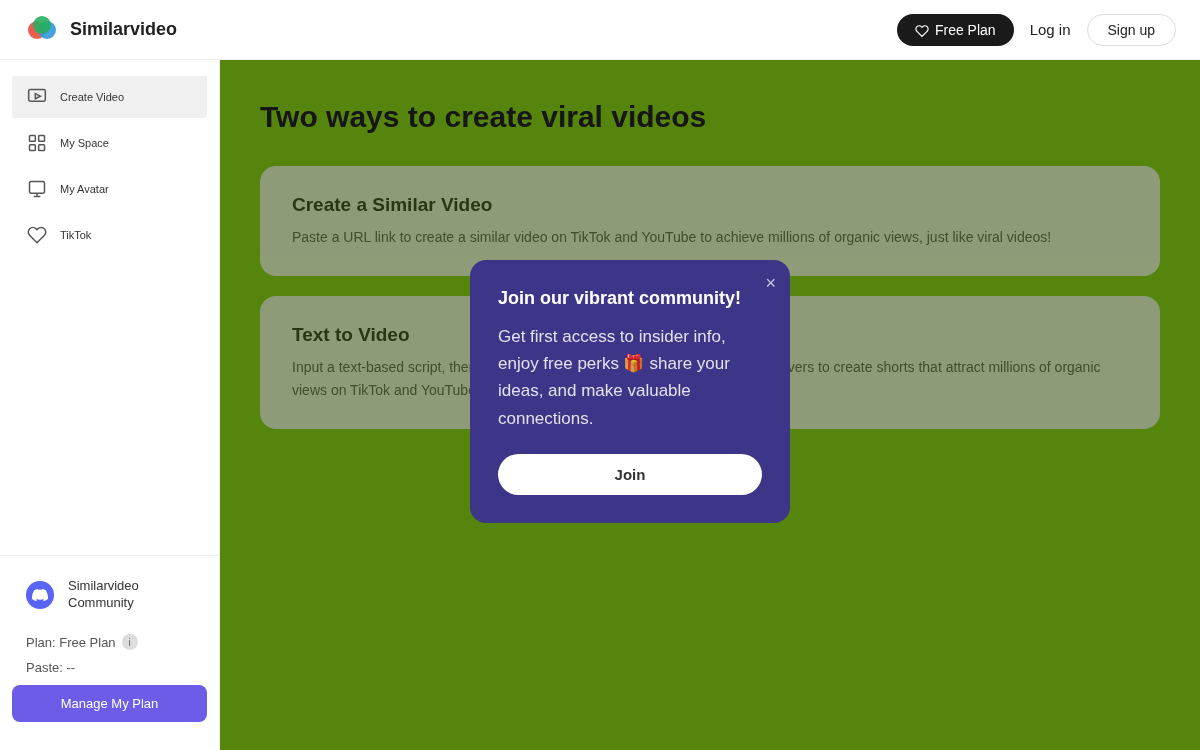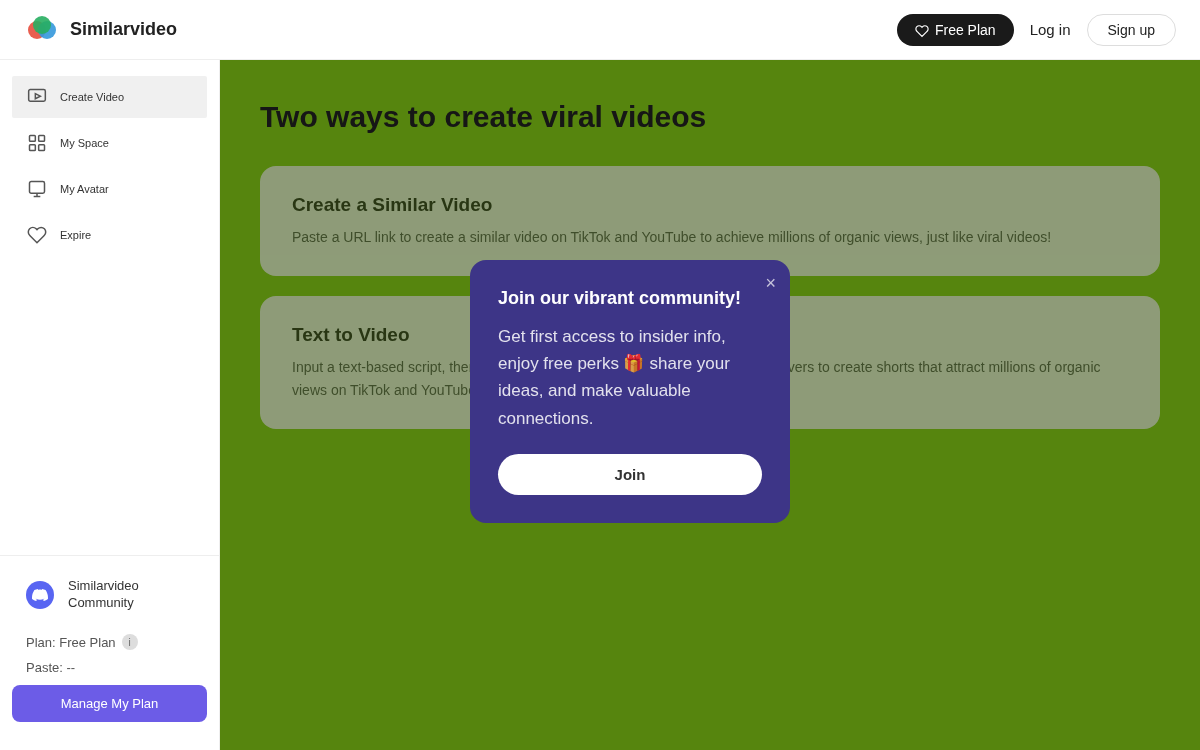--- a/index.html
+++ b/index.html
@@ -349,21 +349,21 @@
         </div>
         <span>My Avatar</span>
       </div>
 
       <div class="sidebar-item">
         <div class="sidebar-icon">
           <svg viewBox="0 0 24 24">
               <path d="M20.84 4.61a5.5 5.5 0 0 0-7.78 0L12 5.67l-1.06-1.06a5.5 5.5 0 0 0-7.78 7.78l1.06 1.06L12 21.23l7.78-7.78 1.06-1.06a5.5 5.5 0 0 0 0-7.78z"></path>
             </svg>
         </div>
-        <span>Expire</span>
+        <span>TikTok</span>
       </div>
 
     </div>
 
     <div class="sidebar-bottom">
       <div class="community-item">
         <div class="discord-icon">
           <svg width="16" height="16" viewBox="0 0 24 24" fill="white">
             <path d="M20.317 4.37a19.791 19.791 0 0 0-4.885-1.515.074.074 0 0 0-.079.037c-.21.375-.444.864-.608 1.25a18.27 18.27 0 0 0-5.487 0 12.64 12.64 0 0 0-.617-1.25.077.077 0 0 0-.079-.037A19.736 19.736 0 0 0 3.677 4.37a.07.07 0 0 0-.032.027C.533 9.046-.32 13.58.099 18.057c.002.022.015.043.03.056a19.9 19.9 0 0 0 5.993 3.03.078.078 0 0 0 .084-.028c.462-.63.874-1.295 1.226-1.995a.076.076 0 0 0-.041-.106 13.107 13.107 0 0 1-1.872-.892.077.077 0 0 1-.008-.128 10.2 10.2 0 0 0 .372-.292.074.074 0 0 1 .077-.01c3.928 1.793 8.18 1.793 12.062 0a.074.074 0 0 1 .078.01c.12.098.246.198.373.292a.077.077 0 0 1-.006.127 12.299 12.299 0 0 1-1.873.892.077.077 0 0 0-.041.107c.36.698.772 1.362 1.225 1.993a.076.076 0 0 0 .084.028 19.839 19.839 0 0 0 6.002-3.03.077.077 0 0 0 .032-.054c.5-5.177-.838-9.674-3.549-13.66a.061.061 0 0 0-.031-.03z"></path>
           </svg>

